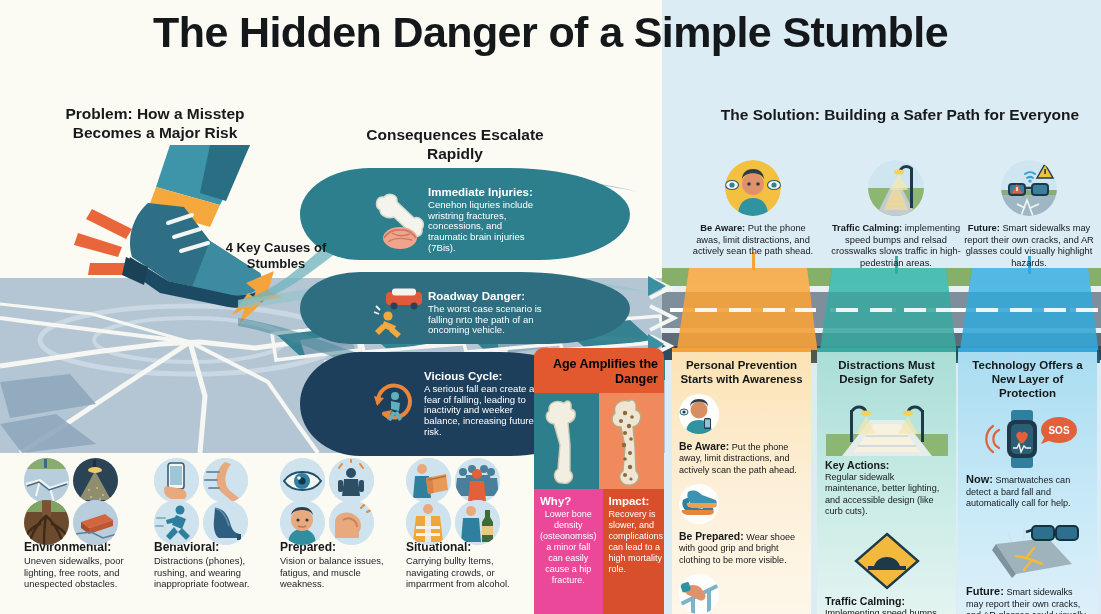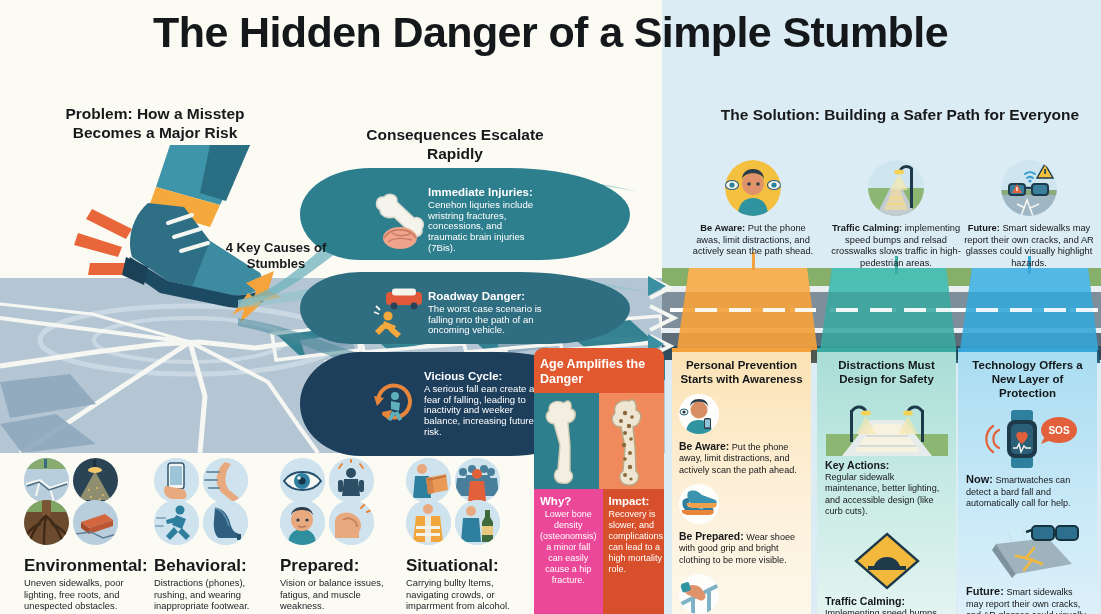--- a/index.html
+++ b/index.html
@@ -54,30 +54,30 @@
   .cause { position:absolute; width:122px; }
   .cause .icons { position:relative; width:102px; height:82px; }
   .cause .circ {
     position:absolute; width:45px; height:45px; border-radius:50%;
     background:#cfe3ef; overflow:hidden;
   }
   .cause .circ.a { left:0;   top:0; }
   .cause .circ.b { left:49px;top:0; }
   .cause .circ.c { left:0;   top:42px; }
   .cause .circ.d { left:49px;top:42px; }
-  .cause h4 { font-size:17px; font-weight:bold; color:#16181a; margin-top:16px; }
+  .cause h4 { font-size:12px; font-weight:bold; color:#16181a; margin-top:0; }
   .cause p  { font-size:9.4px; color:#1c1f22; line-height:1.24; margin-top:1px; }
 
   
   .age-card {
     position:absolute; left:534px; top:348px; width:130px; height:266px;
     background:#e2592f; border-radius:9px 9px 0 0; overflow:hidden; z-index:28;
   }
   .age-card .ac-title {
-    color:#ffffff; font-weight:bold; font-size:12.5px; text-align:left;
+    color:#000000; font-weight:bold; font-size:12.5px; text-align:right;
     padding:9px 6px 6px; line-height:1.2;
   }
   .age-card .ac-imgs { display:flex; height:96px; }
   .age-card .ac-imgs .half { flex:1; position:relative; }
   .age-card .ac-imgs .l { background:#2e7f8e; }
   .age-card .ac-imgs .r { background:#f08a5d; }
   .age-card .ac-body { display:flex; height:calc(100% - 141px); }
   .age-card .ac-body .col { flex:1; padding:6px 6px 4px; color:#fff; }
   .age-card .ac-body .col.l { background:#ec4899; }
   .age-card .ac-body .col.r { background:#d8502b; }

